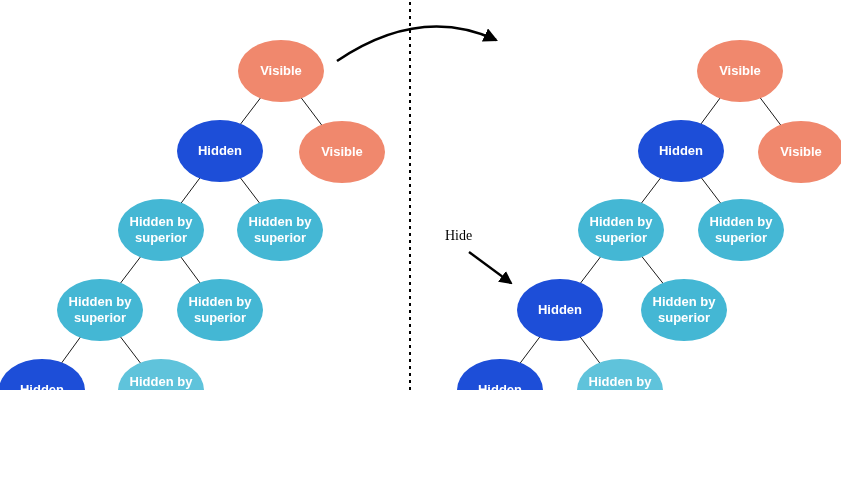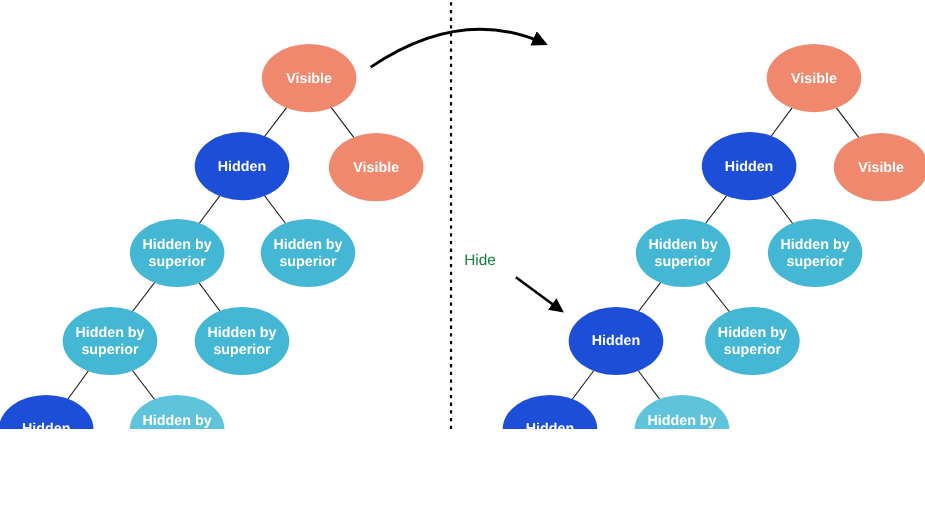--- a/index.html
+++ b/index.html
@@ -23,24 +23,24 @@
     line-height:1.25;
     padding:0 6px;
     box-sizing:border-box;
   }
   .state-visible{background:#F0886D;}
   .state-hidden{background:#1d4ed8;}
   .state-hbs{background:#44B7D4;}
   .state-hbs-light{background:#5FC3DB;}
   .hide-label{
     position:absolute;
-    left:422px;top:228px;
+    left:445px;top:228px;
     font-size:14px;
-    color:#15803d;
-    font-family:Liberation Sans, sans-serif;
+    color:#000000;
+    font-family:Liberation Serif, serif;
   }
   .edge{stroke:#1b1b1b;stroke-width:1;}
   .divider{stroke:#000000;stroke-width:2;stroke-dasharray:3 4;fill:none;}
   .bigarrow{stroke:#000000;stroke-width:2.6;fill:none;}
   .hidearrow{stroke:#000000;stroke-width:2.4;fill:none;}
 </style>
 </head>
 <body>
 
 <div class="canvas">

